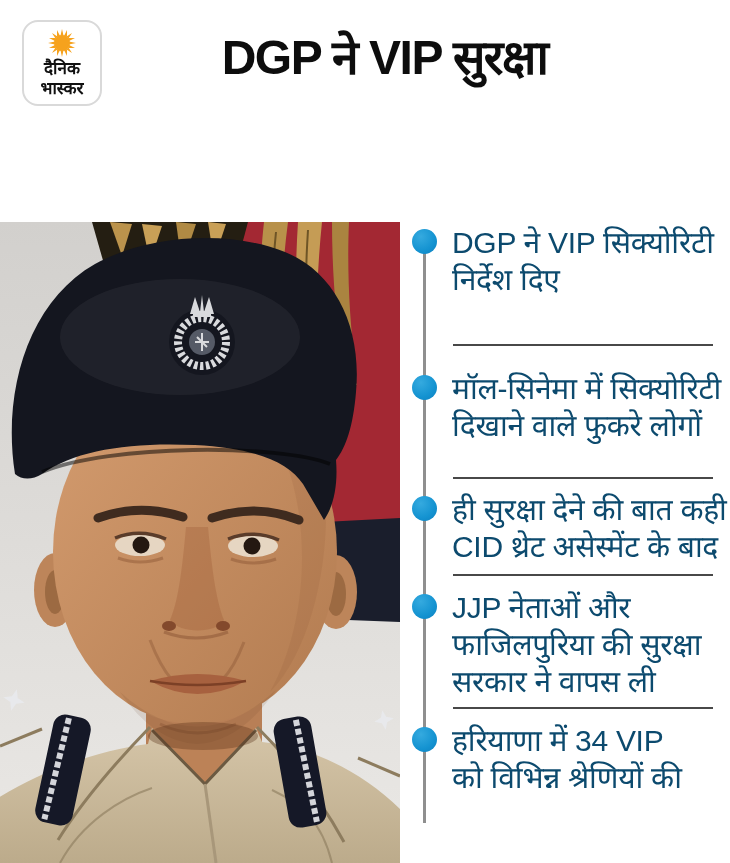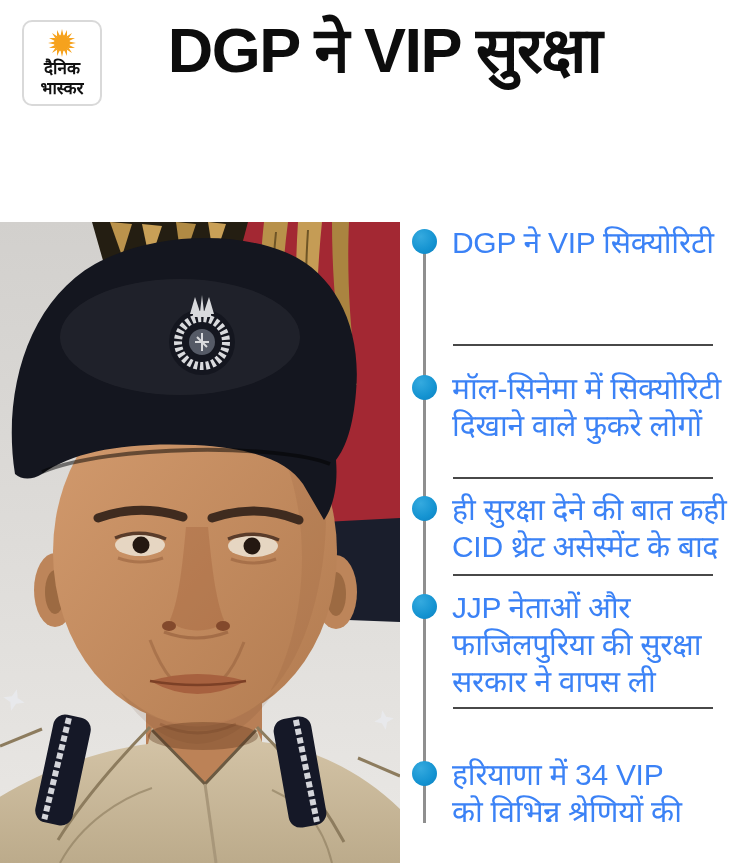--- a/index.html
+++ b/index.html
@@ -1,40 +1,40 @@
 <!DOCTYPE html>
 <html style="--accent-blue: #1493d1; --connector: #8f8f8f; --divider: #484848; --flag-red: #a32833; --uniform-khaki: #c9b89b; --beret-navy: #14161f; --sun-orange: #f6a21d;"><head>
 <meta charset="utf-8">
 <style>
   html,body{margin:0;padding:0;background:#fff;}
   .canvas{position:relative;width:730px;height:863px;background:#ffffff;overflow:hidden;
           font-family:"Liberation Sans","DejaVu Sans",sans-serif;}
 
   
   .logo{position:absolute;left:22px;top:20px;width:80px;height:86px;background:#ffffff;
-        border:2px solid #d9d9d9;border-radius:10px;box-sizing:border-box;text-align:center;}
+        border:2px solid #d9d9d9;border-radius:16px;box-sizing:border-box;text-align:center;}
   .logo .sun{display:block;margin:6px auto 0 auto;}
   .logo .l1,.logo .l2{display:block;font-weight:bold;color:#111;line-height:20px;font-size:17px;letter-spacing:0;}
   .logo .l1{margin-top:1px;}
 
   
-  .headline{position:absolute;left:112px;top:8px;width:545px;text-align:center;color:#0d0d0d;
-            font-weight:bold;font-size:63px;line-height:84px;letter-spacing:-1.5px;}
+  .headline{position:absolute;left:112px;top:16px;width:545px;text-align:center;color:#0d0d0d;
+            font-weight:bold;font-size:48px;line-height:84px;letter-spacing:-1.5px;}
   .headline span{display:block;white-space:nowrap;}
 
   
   .photo{position:absolute;left:0;top:222px;width:400px;height:641px;}
 
   
   .connector{position:absolute;left:423px;top:243px;width:3px;height:580px;background:var(--connector,#8f8f8f);z-index:1;}
   .divider{position:absolute;left:453px;width:260px;height:2px;background:var(--divider,#484848);z-index:1;}
   .point{position:absolute;left:452px;width:272px;z-index:2;}
   .dot{position:absolute;left:-40px;top:5px;width:25px;height:25px;border-radius:50%;
        background:radial-gradient(circle at 35% 30%, #35aadf 0%, var(--accent-blue,#1493d1) 60%, #0d7fbe 100%);}
-  .ptext span{display:block;font-size:30px;line-height:37px;color:#3b82f6;font-weight:500;
+  .ptext span{display:block;font-size:30px;line-height:37px;color:#0c4a6e;font-weight:500;
               white-space:nowrap;letter-spacing:-0.3px;}
 </style>
 </head>
 <body>
 
 <div class="canvas">
 
   <div class="logo">
     <svg class="sun" width="30" height="30" viewBox="-15 -15 30 30">
       <g fill="#f6a21d">
@@ -195,20 +195,21 @@
   <div class="connector"></div>
   <div class="divider" style="top:344px"></div>
   <div class="divider" style="top:477px"></div>
   <div class="divider" style="top:574px"></div>
   <div class="divider" style="top:707px"></div>
 
   <div class="point" style="top:224px">
     <span class="dot"></span>
     <div class="ptext">
       <span>DGP ने VIP सिक्योरिटी</span>
+      <span>निर्देश दिए</span>
     </div>
   </div>
 
   <div class="point" style="top:370px">
     <span class="dot"></span>
     <div class="ptext">
       <span>मॉल-सिनेमा में सिक्योरिटी</span>
       <span>दिखाने वाले फुकरे लोगों</span>
     </div>
   </div>
@@ -223,21 +224,21 @@
 
   <div class="point" style="top:589px">
     <span class="dot"></span>
     <div class="ptext">
       <span>JJP नेताओं और</span>
       <span>फाजिलपुरिया की सुरक्षा</span>
       <span>सरकार ने वापस ली</span>
     </div>
   </div>
 
-  <div class="point" style="top:756px">
+  <div class="point" style="top:722px">
     <span class="dot"></span>
     <div class="ptext">
       <span>हरियाणा में 34 VIP</span>
       <span>को विभिन्न श्रेणियों की</span>
     </div>
   </div>
 
 </div>
 
 </body></html>

